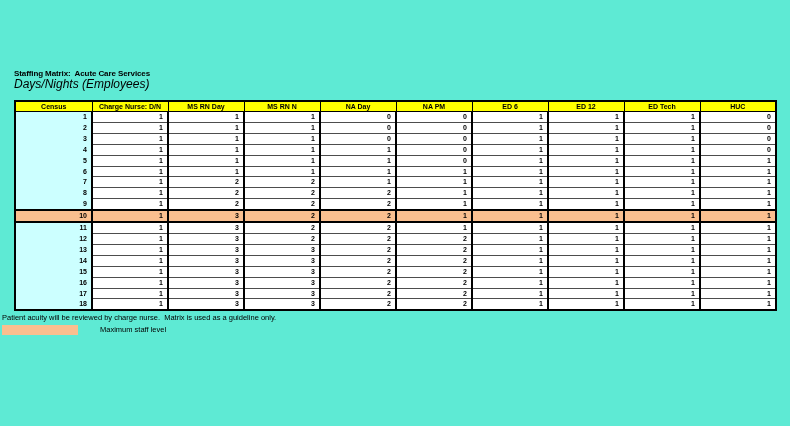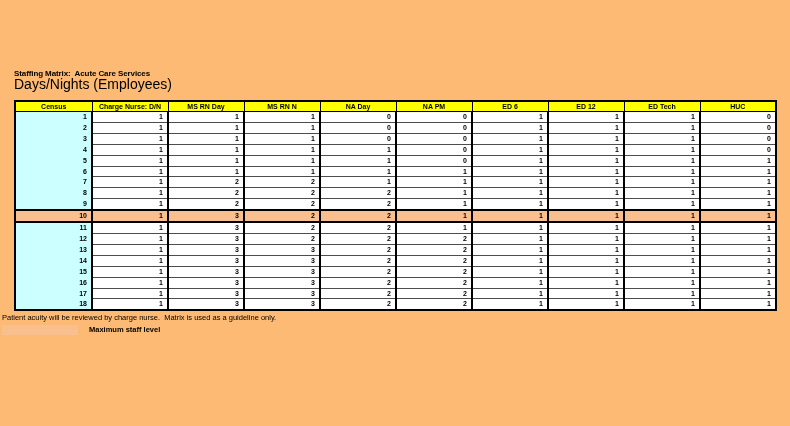--- a/index.html
+++ b/index.html
@@ -1,31 +1,31 @@
 <!DOCTYPE html>
 <html style="--header-bg: #FFFF00; --census-bg: #CCFFFF; --highlight-bg: #FABF8F; --grid-line: #4d4d4d;"><head>
 <meta charset="utf-8">
 <style>
   html, body { margin: 0; padding: 0; background: #ffffff; }
   .page {
     position: relative;
     width: 790px;
     height: 426px;
-    background: #fdba74;
+    background: #5eead4;
     font-family: "Liberation Sans", sans-serif;
     color: #000;
     overflow: hidden;
   }
   .title-block { position: absolute; left: 14px; top: 68px; }
   .doc-title {
     font-size: 8px; font-weight: bold; letter-spacing: -0.1px;
     white-space: pre-wrap; line-height: 11px;
   }
   .doc-subtitle {
-    font-size: 14px; line-height: 11px;
+    font-size: 12px; font-style: italic; line-height: 11px;
   }
   table.matrix {
     position: absolute; left: 14px; top: 100px;
     width: 761px;
     border-collapse: collapse;
     table-layout: fixed;
     border: 2px solid #000;
     font-weight: bold;
   }
   col.c-census { width: 77px; }
@@ -72,21 +72,21 @@
     position: absolute; left: 2px; top: 312px;
     font-size: 7.5px; line-height: 11px;
   }
   .note { white-space: pre-wrap; }
   .legend-row { display: flex; align-items: center; height: 11px; margin-top: 1px; }
   .swatch {
     display: inline-block;
     width: 76px; height: 10px;
     background: var(--highlight-bg, #FABF8F);
   }
-  .legend-label { margin-left: 11px; font-weight: bold; }
+  .legend-label { margin-left: 22px; }
 </style>
 </head>
 <body>
 
 <div class="page">
 
   <div class="title-block">
     <div class="doc-title">Staffing Matrix:  Acute Care Services</div>
     <div class="doc-subtitle">Days/Nights (Employees)</div>
   </div>

